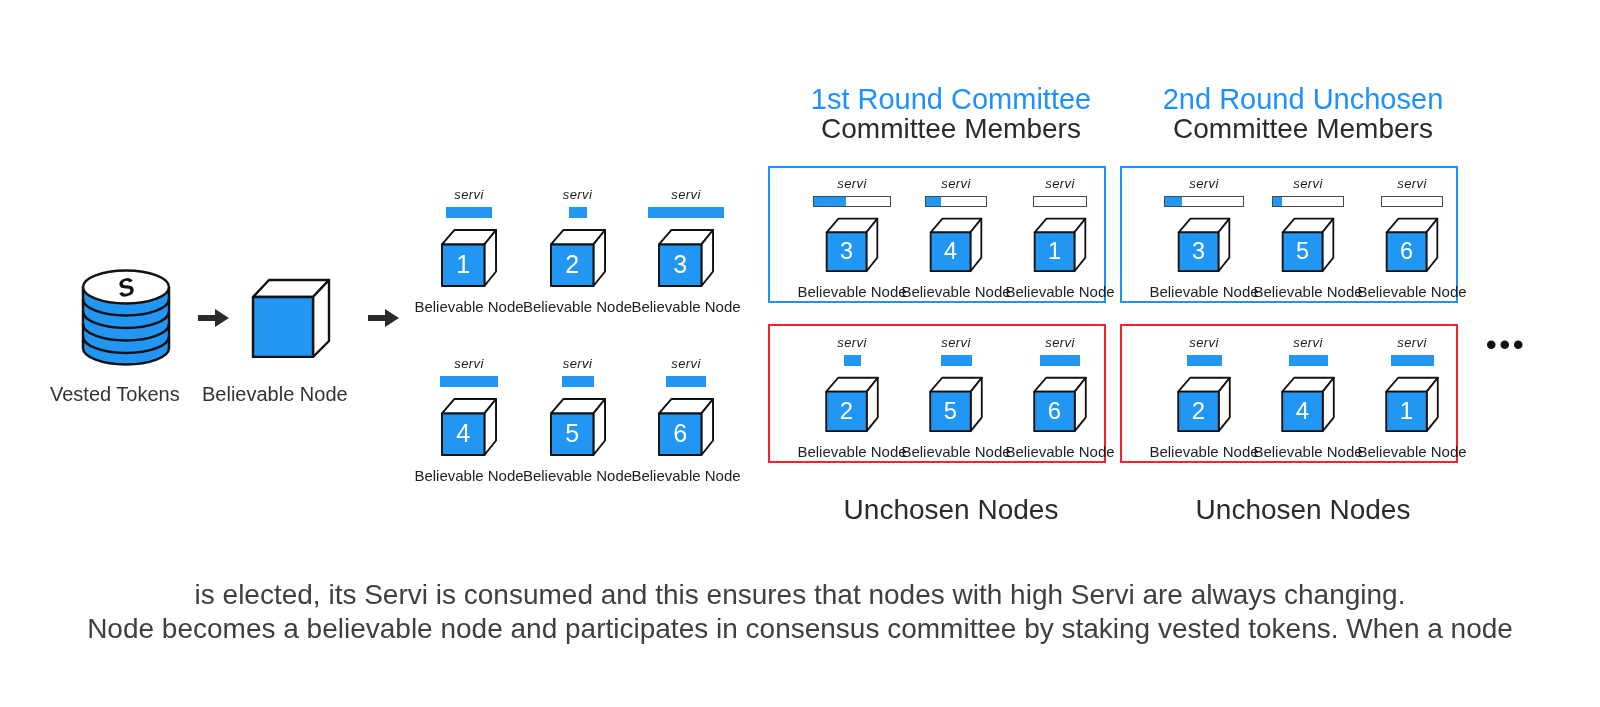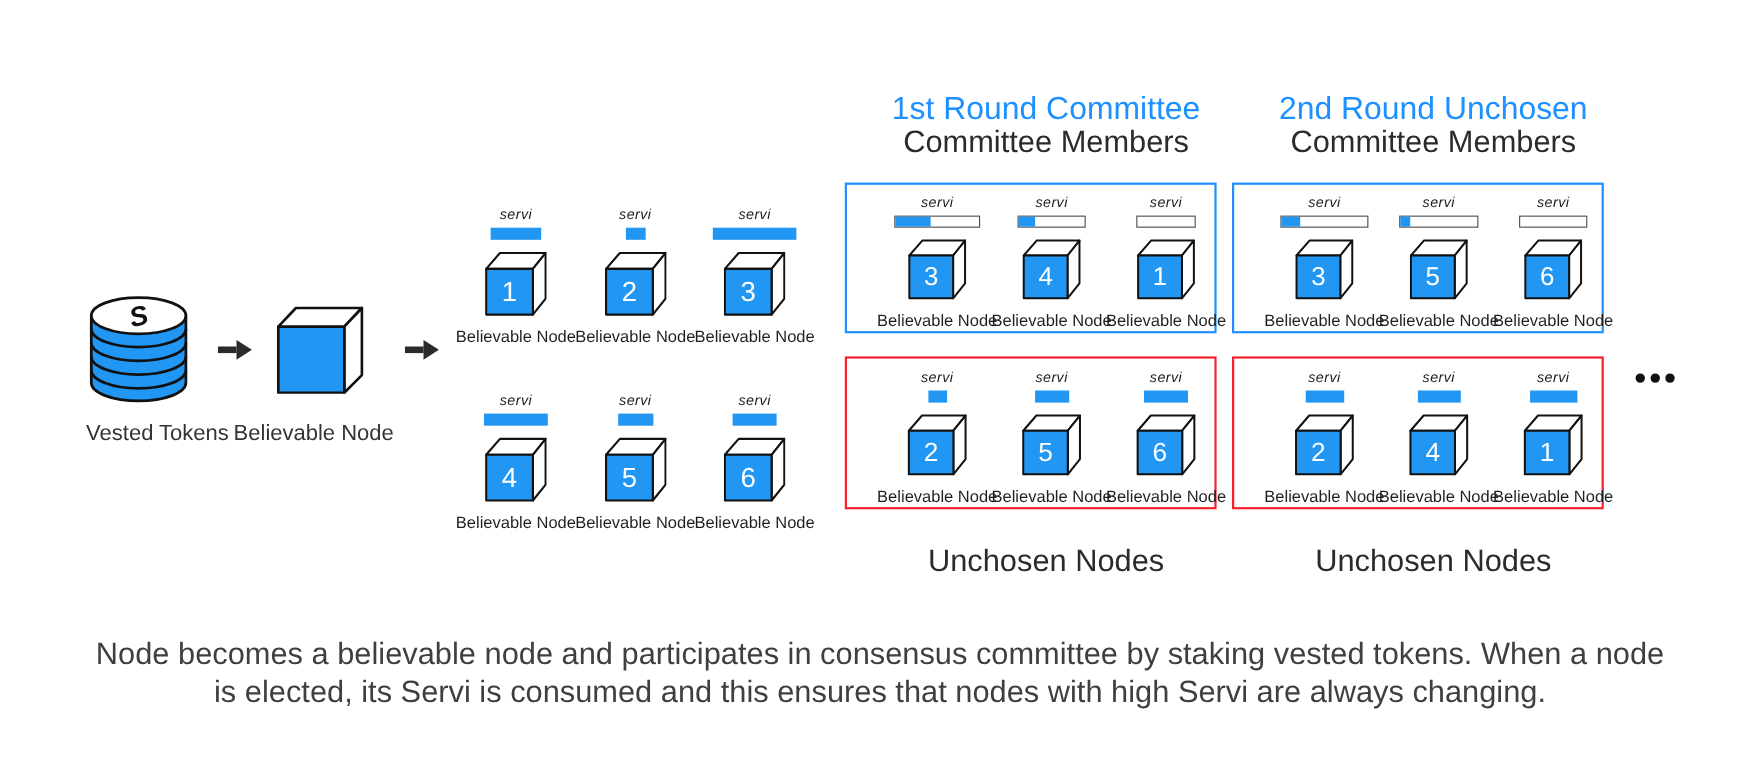--- a/index.html
+++ b/index.html
@@ -3,21 +3,21 @@
 <meta charset="utf-8">
 <style>
   html,body{margin:0;padding:0;background:#fff;}
   .stage{
     position:relative;width:1600px;height:707px;background:#fff;overflow:hidden;
     font-family:"Liberation Sans",sans-serif;color:#222;
   }
   .abs{position:absolute;}
 
   
-  .intro-label{font-size:20px;color:#333;text-align:right;line-height:24px;white-space:nowrap;}
+  .intro-label{font-size:20px;color:#333;text-align:left;line-height:24px;white-space:nowrap;}
 
   
   .node-col{display:flex;flex-direction:column;align-items:center;width:104px;flex:0 0 104px;}
   .servi{font-size:13px;line-height:18px;color:#1a1a1a;letter-spacing:.4px;font-style:italic;}
   .bar-row{height:11px;margin-top:3px;display:flex;align-items:center;justify-content:center;width:100%;}
   .bar-solid{height:11px;background:var(--fill-blue);}
   .bar-meter{height:11px;border:1px solid #4a4a4a;background:#fff;box-sizing:border-box;}
   .bar-fill{height:100%;background:var(--fill-blue);}
   svg.cube{margin-top:9px;display:block;}
   .nname{margin-top:10px;font-size:15px;line-height:18px;color:#1f1f1f;white-space:nowrap;}
@@ -345,17 +345,17 @@
   </svg>
     <div class="nname">Believable Node</div>
   </div>
       </div>
     <div class="sec-title unchosen-title">Unchosen Nodes</div>
   </div>
 
   <div class="abs dots" style="left:1486px;top:330px;">•••</div>
 
   <div class="caption">
+    <div>is elected, its Servi is consumed and this ensures that nodes with high Servi are always changing.</div>
     <div>Node becomes a believable node and participates in consensus committee by staking vested tokens. When a node</div>
-    <div>is elected, its Servi is consumed and this ensures that nodes with high Servi are always changing.</div>
   </div>
 
 </div>
 
 </body></html>

